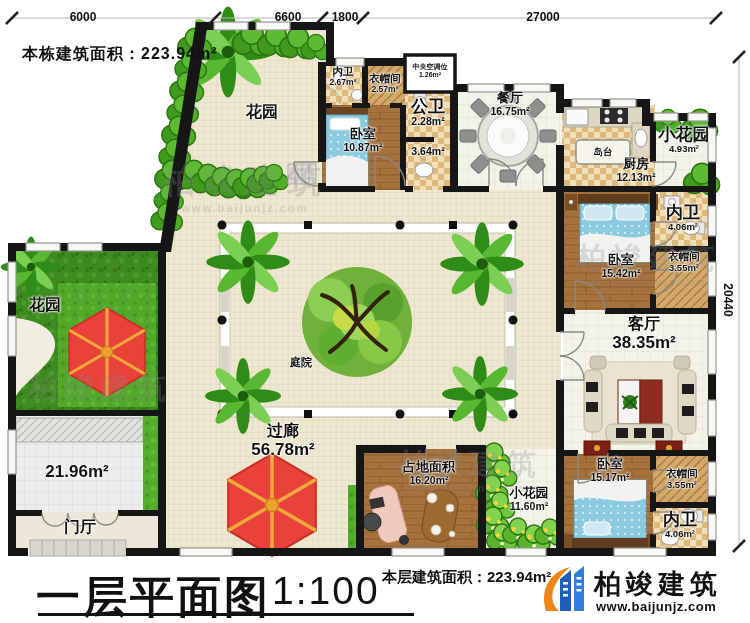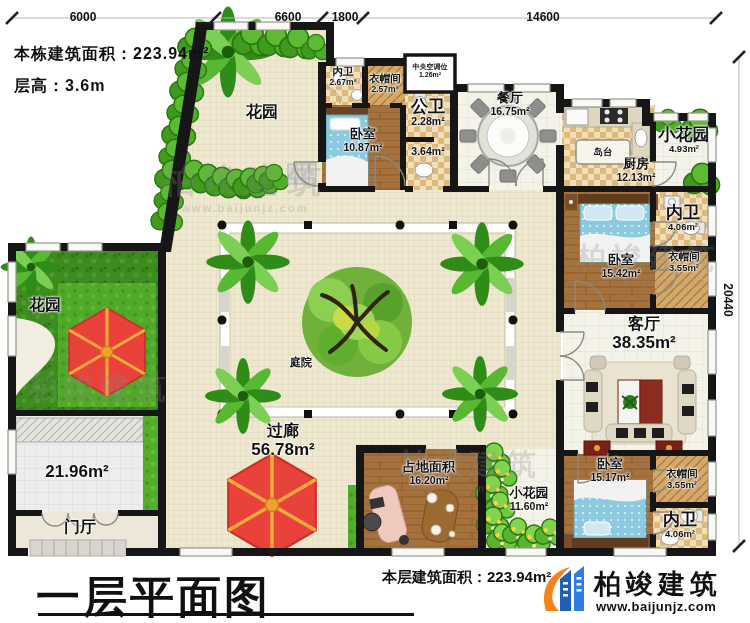--- a/index.html
+++ b/index.html
@@ -6,21 +6,21 @@
   .stage{position:relative;width:750px;height:623px;background:#fff;overflow:hidden;
          font-family:"Liberation Sans",sans-serif;color:#111;}
   .stage svg.plan{position:absolute;left:0;top:0;z-index:1;}
   .lbl{position:absolute;z-index:3;transform:translate(-50%,-50%);text-align:center;
        line-height:1.12;font-weight:700;white-space:nowrap;
        text-shadow:0 0 2px #fff,0 0 2px #fff,0 0 3px #fff;}
   .f7{font-size:7px}.f8{font-size:8.5px}.f9{font-size:9.5px}.f10{font-size:10.5px}
   .f11{font-size:17px}.f12{font-size:13px}.f13{font-size:16px}.f14{font-size:11px}
   .dim{position:absolute;z-index:3;transform:translate(-50%,-50%);font-size:12px;font-weight:700;}
   .dim.vert{transform:translate(-50%,-50%) rotate(90deg);}
-  .info{position:absolute;z-index:3;font-size:16px;font-weight:600;letter-spacing:1px;}
+  .info{position:absolute;z-index:3;font-size:16px;font-weight:600;letter-spacing:1px;margin-left:8px;}
   .title-main{position:absolute;z-index:3;font-size:44px;font-weight:700;letter-spacing:3px;}
   .title-scale{position:absolute;z-index:3;font-size:39px;font-weight:500;letter-spacing:2px;}
   .title-rule{position:absolute;z-index:3;background:#111;height:3px;}
   .foot-line{position:absolute;z-index:3;font-size:15px;font-weight:600;}
   .brand-name{position:absolute;z-index:3;font-size:27px;font-weight:900;letter-spacing:5px;}
   .brand-url{position:absolute;z-index:3;font-size:13px;font-weight:700;letter-spacing:.5px;}
   .wm{fill:#8a8a8a;opacity:.26;font-weight:700;}
 </style>
 </head>
 <body>
@@ -463,26 +463,25 @@
   <text class="wm" x="245" y="212" text-anchor="middle" font-size="11" letter-spacing="2">www.baijunjz.com</text>
   <text class="wm" x="100" y="398" text-anchor="middle" font-size="30" letter-spacing="6">柏竣建筑</text>
   <text class="wm" x="648" y="268" text-anchor="middle" font-size="30" letter-spacing="6">柏竣建筑</text>
   <text class="wm" x="648" y="286" text-anchor="middle" font-size="10" letter-spacing="2">www.baijunjz.com</text>
   <text class="wm" x="470" y="474" text-anchor="middle" font-size="30" letter-spacing="6">柏竣建筑</text>
   <text class="wm" x="470" y="492" text-anchor="middle" font-size="10" letter-spacing="2">www.baijunjz.com</text>
 </g>
 </svg>
 
 <div class="info" style="left:14px;top:44px">本栋建筑面积：223.94m²</div>
-<div class="info" style="left:14px;top:76px">层高：3.6m</div>
 
 <div class="dim" style="left:83px;top:17px">6000</div>
 <div class="dim" style="left:288px;top:17px">6600</div>
 <div class="dim" style="left:345px;top:17px">1800</div>
-<div class="dim" style="left:543px;top:17px">14600</div>
+<div class="dim" style="left:543px;top:17px">27000</div>
 <div class="dim vert" style="left:728px;top:300px">20440</div>
 
 <div class="lbl f13" style="left:262px;top:112px">
       <div>花园</div>
     </div>
 <div class="lbl" style="left:343px;top:77px">
       <div class="f10">内卫</div>
       <div class="f8">2.67m²</div>
     </div>
 <div class="lbl" style="left:385px;top:84px">
@@ -566,20 +565,21 @@
       <div>花园</div>
     </div>
 <div class="lbl f11" style="left:77px;top:472px">
       <div>21.96m²</div>
     </div>
 <div class="lbl f13" style="left:80px;top:527px">
       <div>门厅</div>
     </div>
 
 <div class="title-main" style="left:36px;top:568px">一层平面图</div>
+<div class="title-scale" style="left:272px;top:569px">1:100</div>
 <div class="title-rule" style="left:38px;top:613px;width:376px"></div>
 <div class="foot-line" style="left:382px;top:568px">本层建筑面积：223.94m²</div>
 
 <svg style="position:absolute;left:538px;top:557px;z-index:3" width="54" height="60" viewBox="0 0 54 60">
   <path d="M8,54 C2,34 10,16 32,10 C22,19 17,26 15,34 C13,42 15,48 21,54 Z" fill="#f08519"></path>
   <polygon points="22,54 22,22 33,13 33,54" fill="#1f5fb8"></polygon>
   <polygon points="36,54 36,17 46,9 46,54" fill="#2e7de0"></polygon>
   <g fill="#fff">
     <rect x="25" y="25" width="5" height="2.5"></rect>
         <rect x="25" y="31" width="5" height="2.5"></rect>

